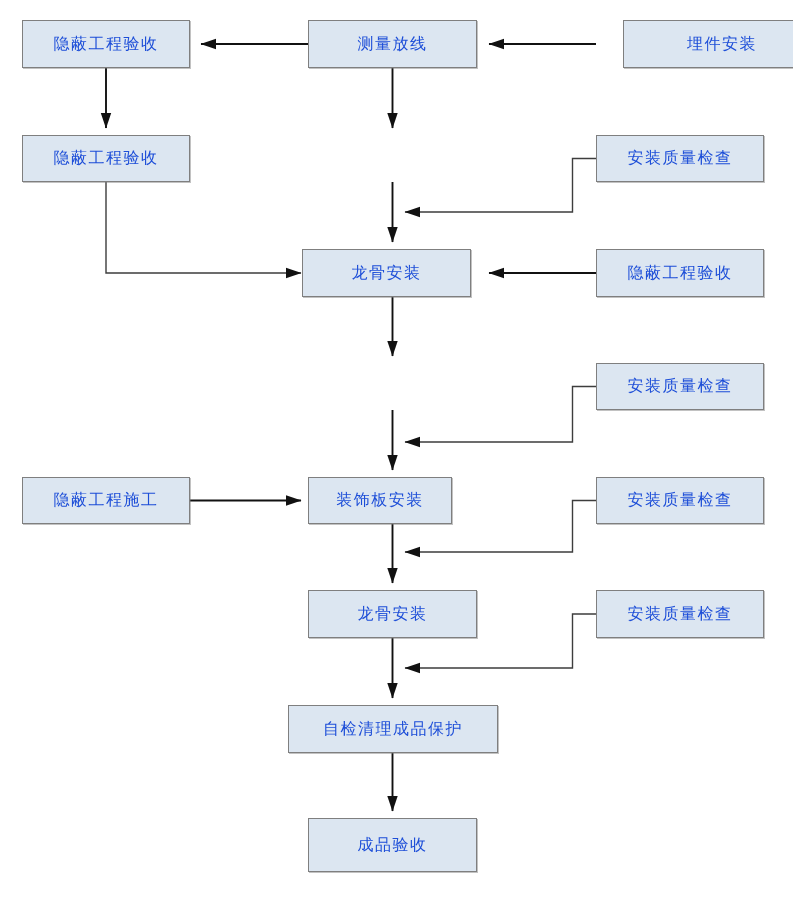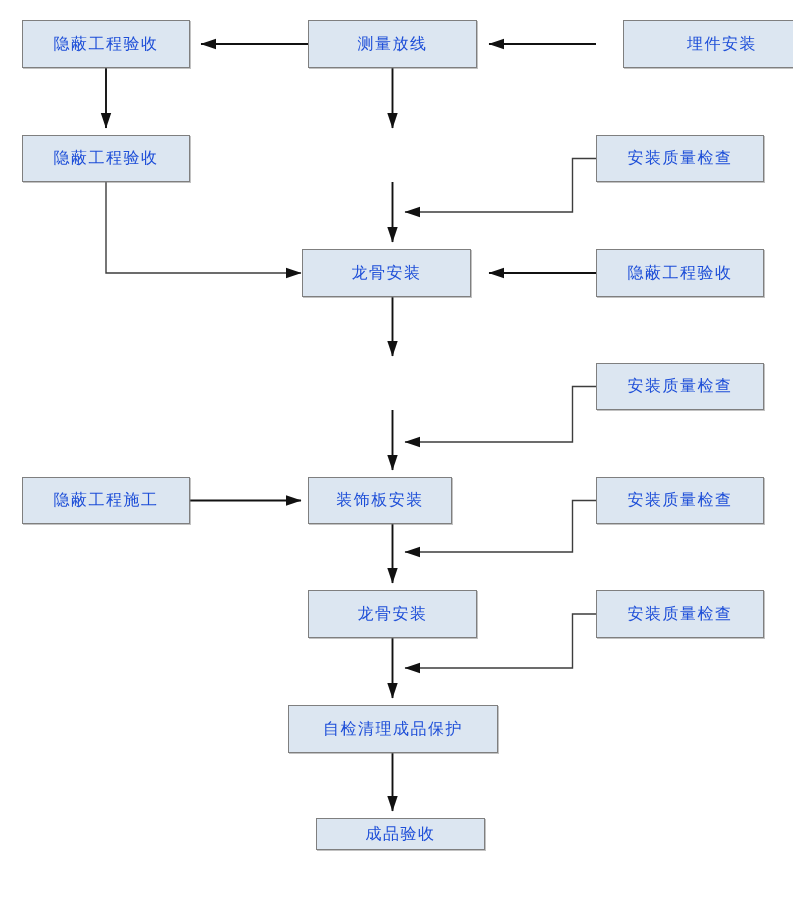--- a/index.html
+++ b/index.html
@@ -109,17 +109,17 @@
     <span>龙骨安装</span>
   </div>
   <div class="node" style="left:596px; top:590px; width:168px; height:48px">
     <span>安装质量检查</span>
   </div>
 
   <div class="node" style="left:288px; top:705px; width:210px; height:48px">
     <span>自检清理成品保护</span>
   </div>
 
-  <div class="node" style="left:316px; top:818px; width:169px; height:32px">
+  <div class="node" style="left:308px; top:818px; width:169px; height:54px">
     <span>成品验收</span>
   </div>
 
 </div>
 
 </body></html>

